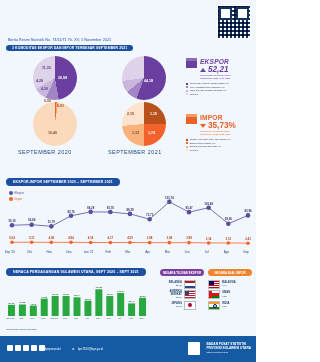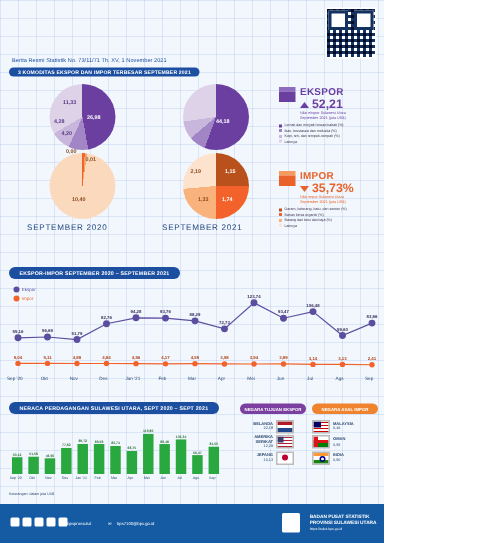--- a/index.html
+++ b/index.html
@@ -147,21 +147,21 @@
     <div class="pie" style="left:122px;top:48px;width:44px;height:44px;
          background:conic-gradient(#b8511c 0deg 90deg,#f2622a 90deg 180deg,#f9b27c 180deg 265deg,#fde3cd 265deg 360deg);"></div>
     <div class="pie-lbl d2" style="left:127px;top:58px;">2,19</div>
     <div class="pie-lbl" style="left:150px;top:58px;">1,15</div>
     <div class="pie-lbl d2" style="left:132px;top:77px;">1,33</div>
     <div class="pie-lbl" style="left:148px;top:77px;">1,74</div>
 
     <div class="caption" style="left:18px;top:95px;">SEPTEMBER 2020</div>
     <div class="caption" style="left:108px;top:95px;">SEPTEMBER 2021</div>
 
-    <div class="stat" style="left:186px;top:4px;width:68px;">
+    <div class="stat" style="left:186px;top:4px;width:68px;font-style:italic;">
       <div style="display:flex;align-items:flex-start;gap:3px;">
         <div class="box3d">
           <div class="top" style="background:#8f6bc0;"></div>
           <div class="bd" style="background:#6b3fa0;"></div>
         </div>
         <div>
           <div class="stat-name" style="color:#6b3fa0;">EKSPOR</div>
           <div class="stat-val" style="color:#6b3fa0;">
             <span class="tri-up"></span>
             <span>52,21</span>

